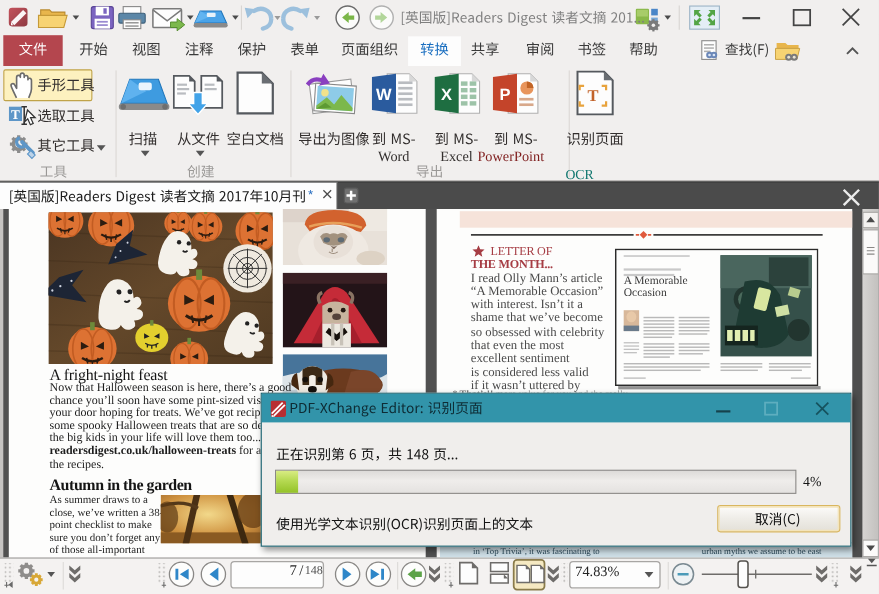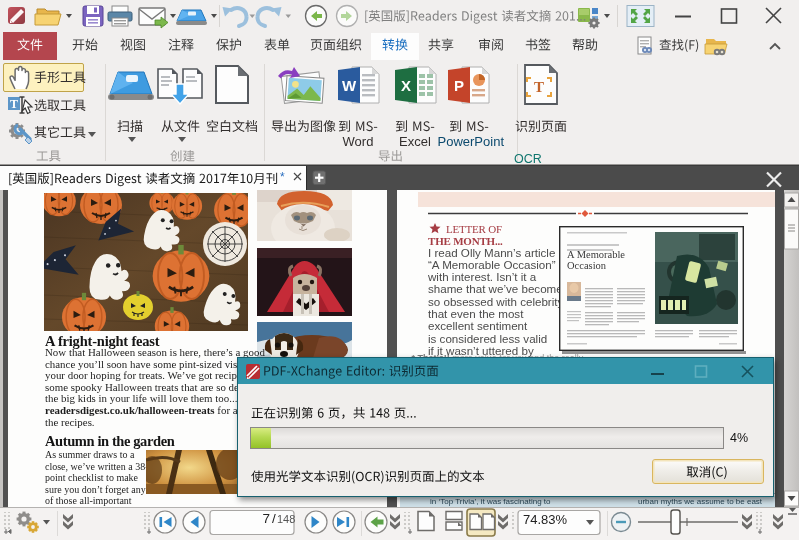--- a/index.html
+++ b/index.html
@@ -1,17 +1,17 @@
 <!DOCTYPE html>
 <html><head><meta charset="utf-8"><style>
 *{margin:0;padding:0;box-sizing:border-box}
 html,body{width:799px;height:540px;overflow:hidden}
 body{font-family:"Liberation Sans",sans-serif;position:relative;background:#f1efee}
 .abs{position:absolute}
-.ls{font-family:Liberation Sans, sans-serif}
+.ls{font-family:Liberation Serif, serif}
 .lsr{font-family:"Liberation Serif",serif}
 </style></head>
 <body>
 
 <svg class="abs" style="left:0;top:0" width="799" height="31" viewBox="0 0 799 31">
  <rect width="799" height="31" fill="#f1efee"></rect>
 
  <defs>
       <linearGradient id="logog" x1="0" y1="0" x2="1" y2="1">
         <stop offset="0" stop-color="#c4525c"></stop>
@@ -250,21 +250,21 @@
  <path d="M31 14 V8 A6 6 0 0 1 37 14 Z" fill="#c26527"></path>
  <g fill="#d8a88a">
       <rect x="24" y="23" width="13" height="2.4"></rect>
       <rect x="24" y="28" width="13" height="2.4"></rect>
     </g>
  <path d="M0 4 L22 1 V37 L0 34 Z" fill="#c4442a"></path>
  <text x="11" y="25" font-size="15" font-weight="bold" fill="#fff" text-anchor="middle">P</text>
 </svg>
 <div class="abs ls" style="left:330px;top:134px;width:56px;font-size:13px;color:#332f2e;text-align:center">Word</div>
 <div class="abs ls" style="left:387px;top:134px;width:56px;font-size:13px;color:#332f2e;text-align:center">Excel</div>
-<div class="abs ls" style="left:434px;top:134px;width:70px;font-size:13px;color:#0c4a6e;text-align:right">PowerPoint</div>
+<div class="abs ls" style="left:434px;top:134px;width:70px;font-size:13px;color:#7f1d1d;text-align:left">PowerPoint</div>
 
 <svg class="abs" style="left:521px;top:64px" width="40" height="41" viewBox="0 0 40 41">
  <path d="M4 1 h24 l8 8 v31 h-32 z" fill="#fdfdfd" stroke="#55595e" stroke-width="1.8"></path>
  <path d="M28 1 l8 8 h-8 z" fill="#6a6e73"></path>
  <g stroke="#e8a33d" stroke-width="2" fill="none">
   <path d="M10 14 h-4 v4"></path>
       <path d="M26 14 h4 v4"></path>
       <path d="M10 32 h-4 v-4"></path>
       <path d="M26 32 h4 v-4"></path>
  </g>
@@ -412,21 +412,21 @@
   <ellipse cx="27" cy="27" rx="15" ry="16" fill="#eee9e0"></ellipse>
   <path d="M18 14 Q27 8 36 14 L36 28 L18 28 Z" fill="#3c2a16"></path>
   <path d="M24 20 Q27 18 30 20 L30 34 Q27 38 24 34 Z" fill="#f2eee6"></path>
   <circle cx="20.5" cy="23" r="2.6" fill="#15100b"></circle>
       <circle cx="34" cy="23" r="2.6" fill="#15100b"></circle>
   <ellipse cx="27" cy="32" rx="4" ry="3" fill="#15100b"></ellipse>
   <path d="M13 17 q-6 2 -5 11 l7 5 z" fill="#45270f"></path>
       <path d="M41 17 q6 2 5 11 l-7 5 z" fill="#45270f"></path>
  </svg>
 
- <div class="abs lsr" style="left:45px;top:143px;font-size:14.5px;font-weight:bold;letter-spacing:-0.2px;color:#151515">A fright-night feast</div>
+ <div class="abs lsr" style="left:45px;top:143px;font-size:14.5px;font-weight:normal;letter-spacing:-0.2px;color:#151515">A fright-night feast</div>
  <div class="abs lsr" style="left:45px;top:157px;width:230px;font-size:10.9px;line-height:11.6px;color:#1d1d1d;white-space:nowrap">Now that Halloween season is here, there’s a good<br>chance you’ll soon have some pint-sized visitors<br>your door hoping for treats. We’ve got recipes for<br>some spooky Halloween treats that are so delicio<br>the big kids in your life will love them too...Visit<br><b>readersdigest.co.uk/halloween-treats</b> for all<br>the recipes.</div>
  <div class="abs lsr" style="left:45px;top:243px;font-size:14.5px;font-weight:bold;letter-spacing:-0.4px;color:#151515">Autumn in the garden</div>
  <div class="abs lsr" style="left:45px;top:259px;font-size:10px;line-height:11.6px;color:#1d1d1d;white-space:nowrap">As summer draws to a<br>close, we’ve written a 38-<br>point checklist to make<br>sure you don’t forget any<br>of those all-important</div>
  <svg class="abs" style="left:146px;top:260px" width="96" height="44" viewBox="0 0 96 44">
   <defs>
         <radialGradient id="aut" cx="0.45" cy="0.4" r="0.9">
           <stop offset="0" stop-color="#f2d88a"></stop>
           <stop offset="0.5" stop-color="#cf9240"></stop>
           <stop offset="1" stop-color="#7a4a1e"></stop>
         </radialGradient>

